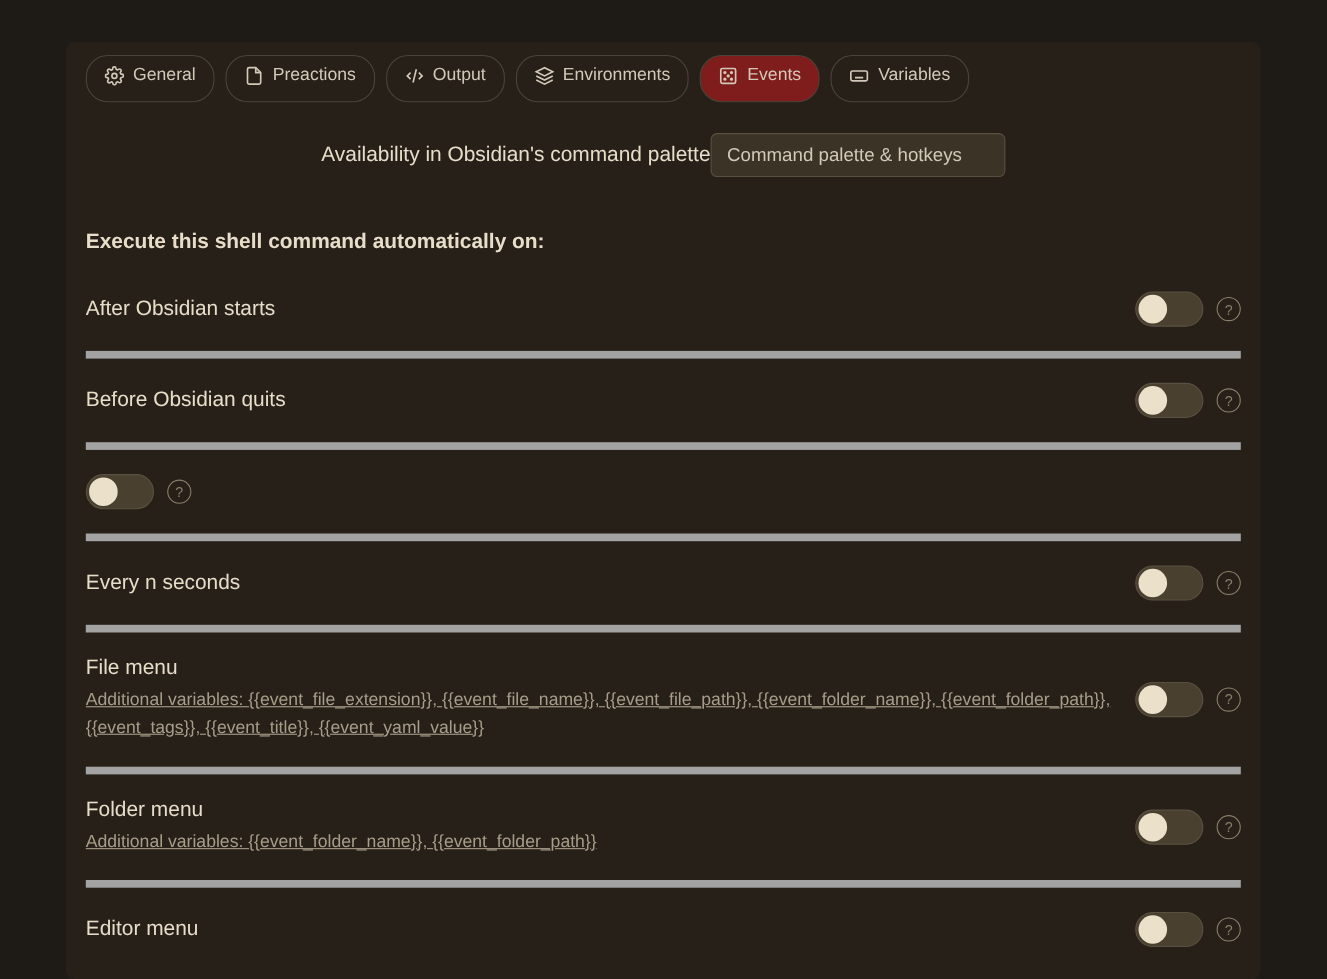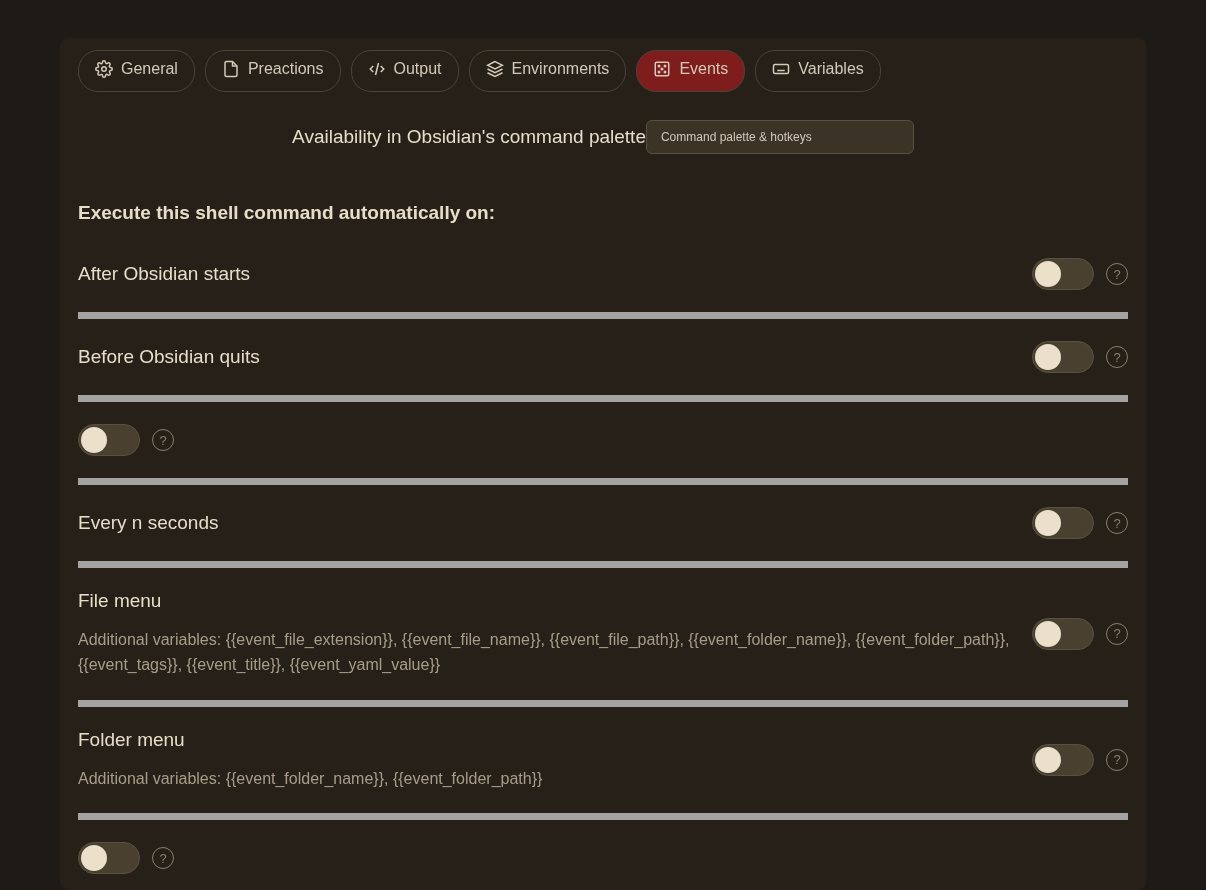--- a/index.html
+++ b/index.html
@@ -56,21 +56,21 @@
 .availability-label {
   font-size: 19px;
   font-weight: 500;
   color: #e8ddc9;
 }
 .dropdown {
   background: #3a3326;
   border: 1px solid #5a5040;
   border-radius: 6px;
   padding: 9px 14px;
-  font-size: 12px;
+  font-size: 17px;
   color: #d4c9b8;
   width: 268px;
   overflow: hidden;
   white-space: nowrap;
   cursor: pointer;
 }
 .section-heading {
   font-size: 19px;
   font-weight: 700;
   color: #e8ddc9;
@@ -89,22 +89,23 @@
   padding-right: 20px;
 }
 .setting-title {
   font-size: 19px;
   color: #e8ddc9;
   font-weight: 500;
 }
 .setting-desc {
   font-size: 16px;
   color: #a89d88;
-  margin-top: 16px;
+  margin-top: 6px;
   line-height: 1.55;
+  text-decoration: underline;
 }
 .setting-controls {
   display: flex;
   align-items: center;
   gap: 12px;
 }
 .toggle {
   width: 62px;
   height: 32px;
   background: #4a4030;
@@ -275,20 +276,23 @@
               <div class="setting-desc">Additional variables: {{event_folder_name}}, {{event_folder_path}}</div>
             </div>
             <div class="setting-controls">
               <div class="toggle">
                 <div class="toggle-knob"></div>
               </div>
               <div class="help-icon">?</div>
             </div>
           </div>
           <div class="setting-row">
+            <div class="setting-text">
+              <div class="setting-title">Editor menu</div>
+            </div>
             <div class="setting-controls">
               <div class="toggle">
                 <div class="toggle-knob"></div>
               </div>
               <div class="help-icon">?</div>
             </div>
           </div>
         </div>
     </div>
   </div>

